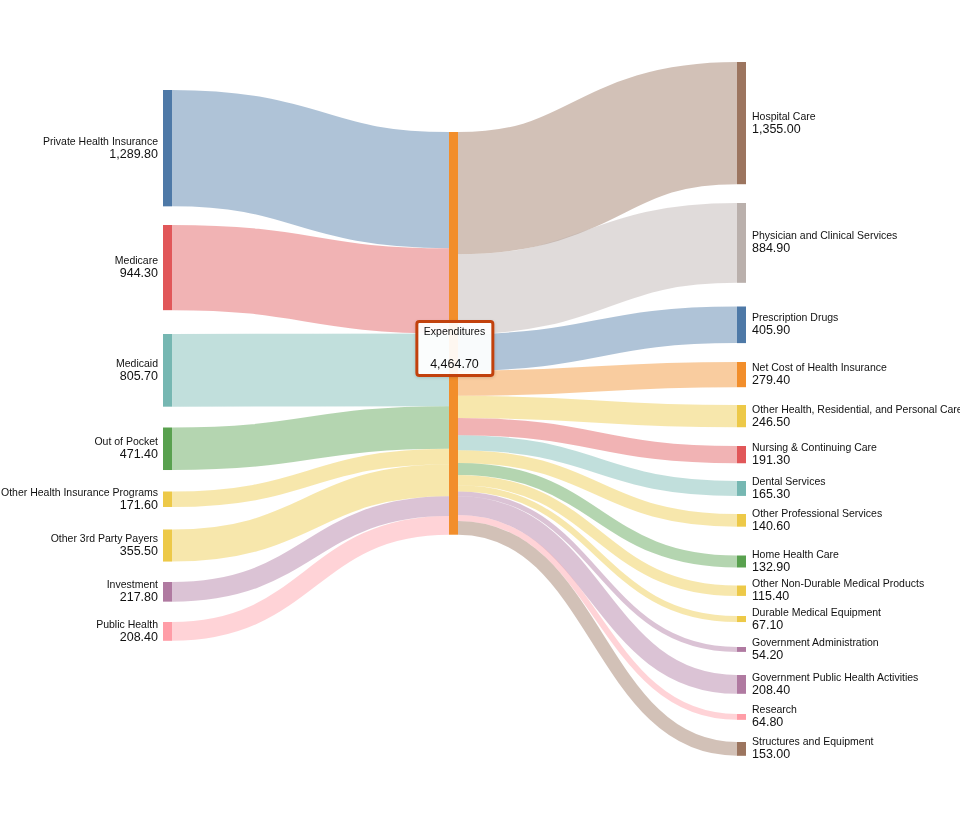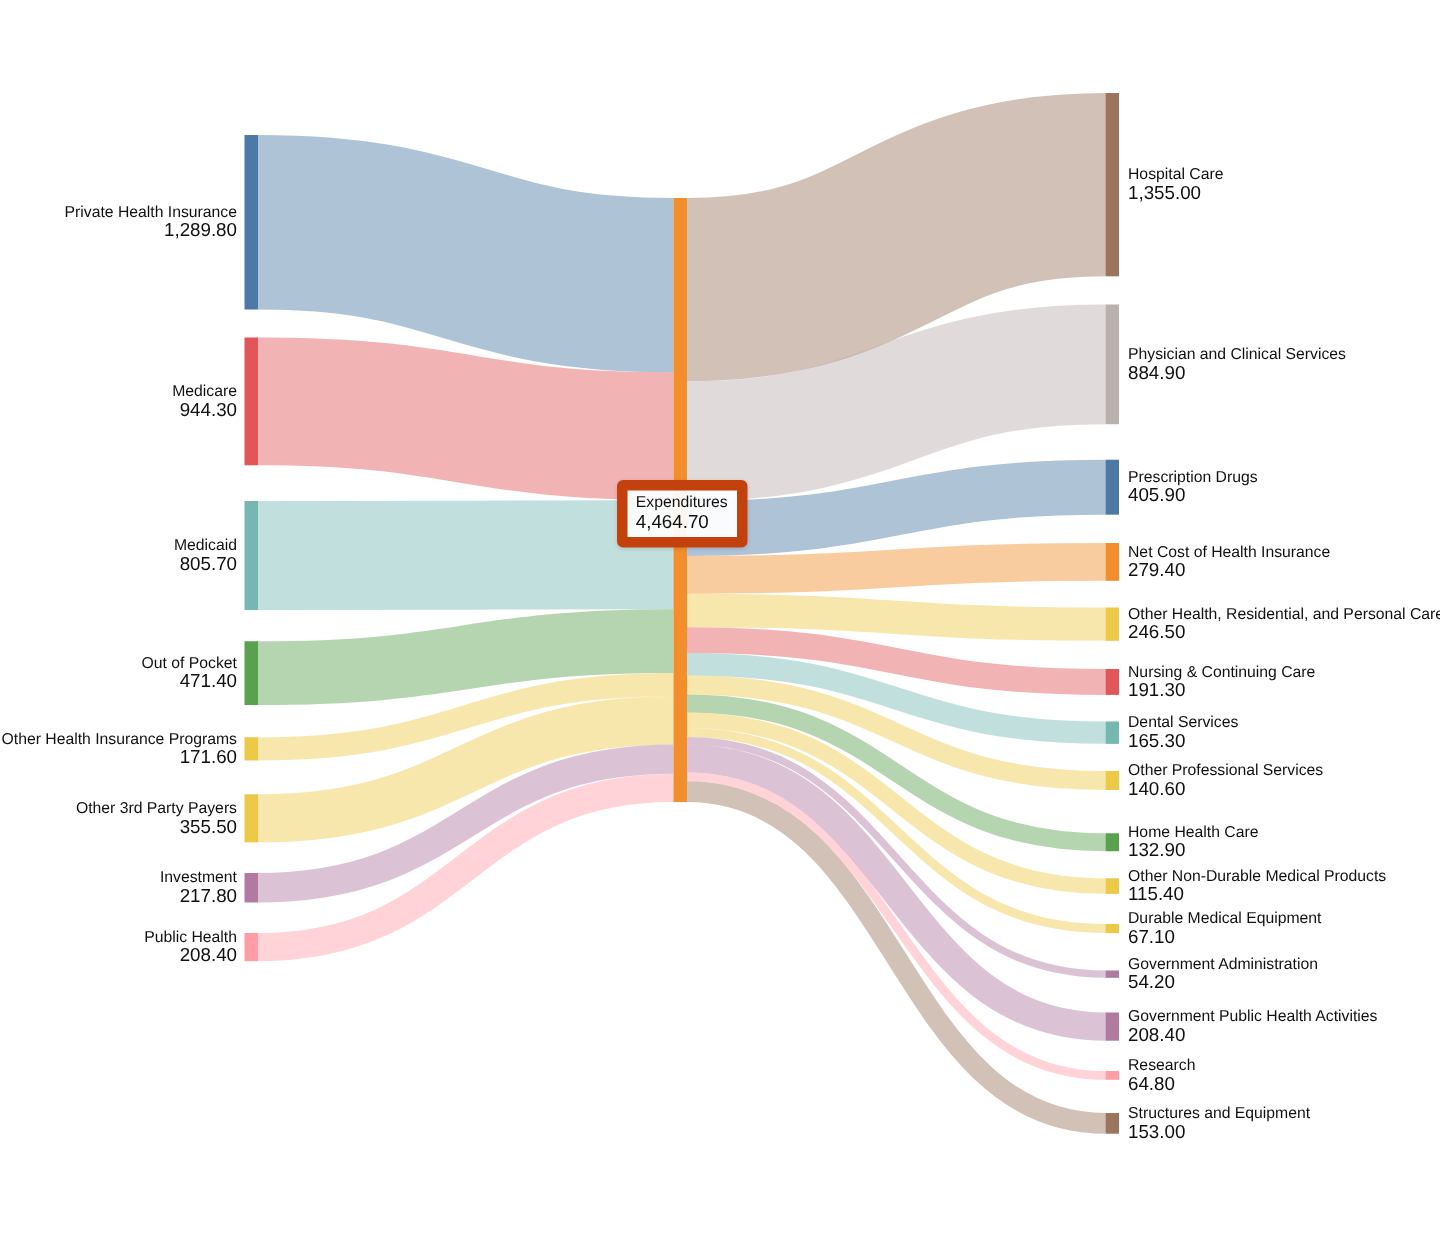--- a/index.html
+++ b/index.html
@@ -7,29 +7,30 @@
   #stage{position:relative;width:960px;height:822px;background:#fff;overflow:hidden;}
   svg{position:absolute;left:0;top:0;}
   svg text{fill:#111;}
   .lbl-name{font-size:10.5px;}
   .lbl-value{font-size:12.5px;}
   .flow{fill:none;}
   .center-label{
     position:absolute;
     transform:translateX(-50%);
     background:rgba(255,255,255,0.93);
-    border:7px solid #c2410c;
+    border:3px solid #c2410c;
     border-radius:4px;
     padding:2px 6px 3px 6px;
+    text-align:center;
     box-shadow:0 1px 3px rgba(0,0,0,0.12);
     line-height:1.15;
     white-space:nowrap;
   }
   .center-label .cname{font-size:10.5px;}
-  .center-label .cvalue{font-size:12.5px;}
+  .center-label .cvalue{font-size:12.5px;margin-top:20px;}
 </style>
 </head>
 <body>
 
 <div id="stage">
   <svg id="sankey" width="960" height="822" viewBox="0 0 960 822">
       <g>
         <path d="M172,148.16998 C310.5,148.16998 310.5,190.16998 449,190.16998" class="flow" stroke="#4e79a7" stroke-width="116.33996" stroke-opacity="0.45"></path>
         <path d="M172,267.58793000000003 C310.5,267.58793000000003 310.5,290.92789000000005 449,290.92789000000005" class="flow" stroke="#e15759" stroke-width="85.17586" stroke-opacity="0.45"></path>
         <path d="M172,370.33707 C310.5,370.33707 310.5,369.85289 449,369.85289" class="flow" stroke="#76b7b2" stroke-width="72.67414000000001" stroke-opacity="0.45"></path>

